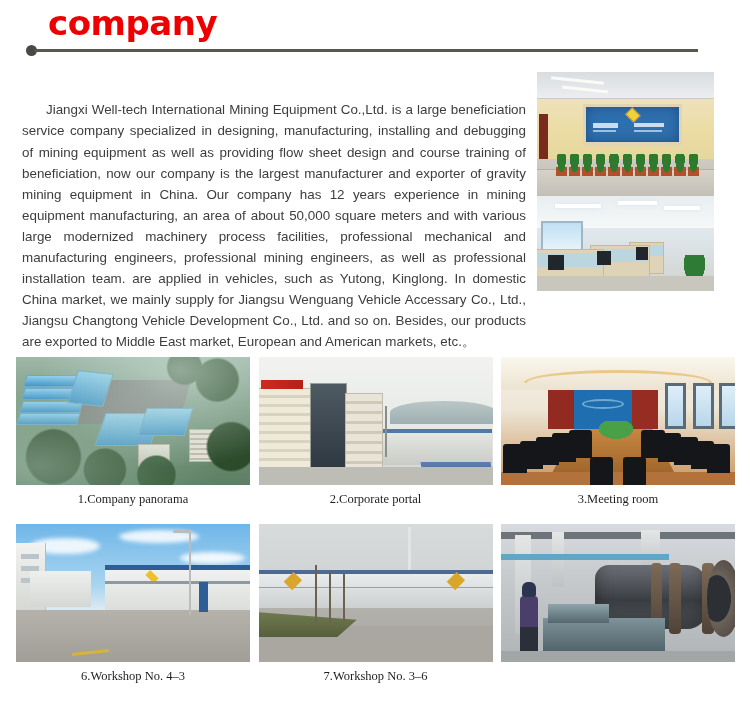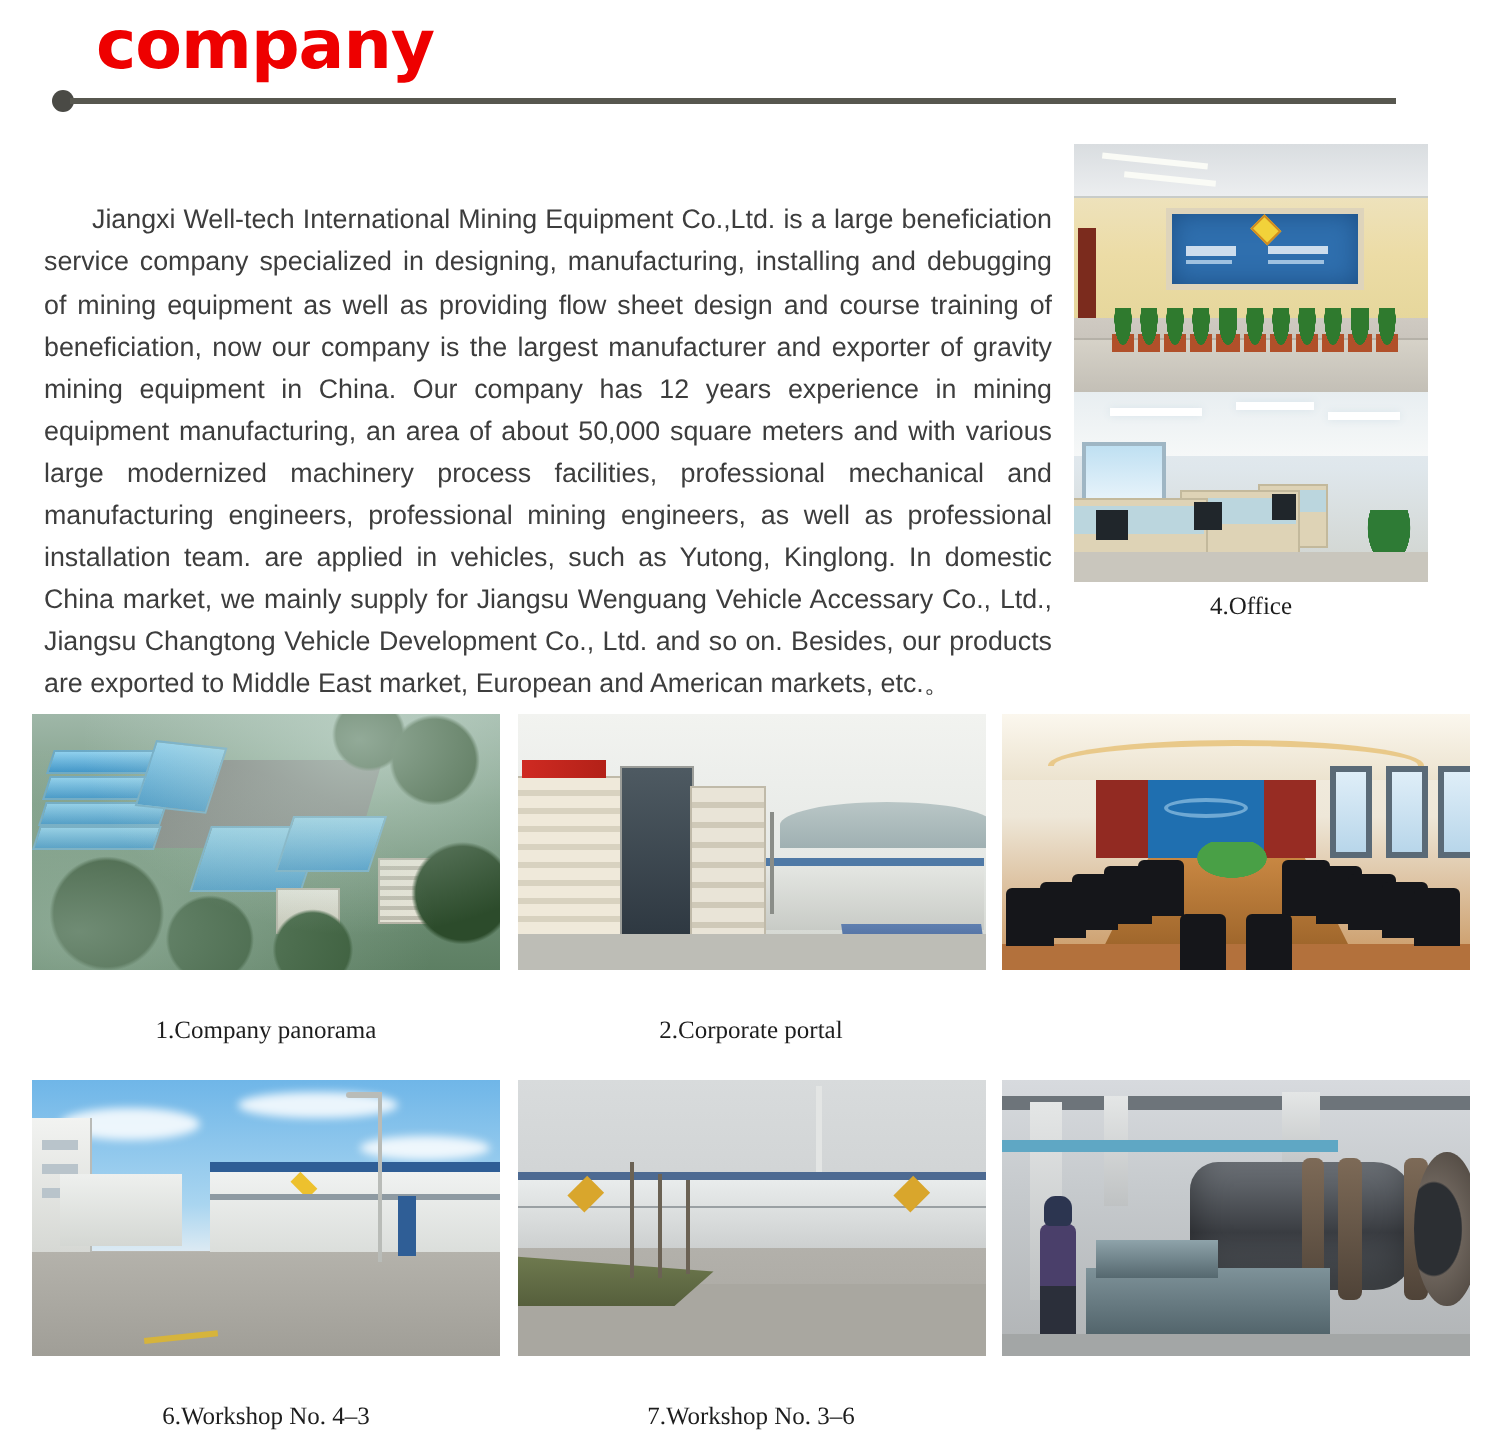--- a/index.html
+++ b/index.html
@@ -77,21 +77,21 @@
   .fig-office { margin-top: 5px; }
   .fig-office .photo { height: 95px; }
 
   
   .grid { position: absolute; left: 16px; top: 357px; width: 719px; }
   .grid-row { display: flex; justify-content: space-between; }
   .cell { width: 234px; }
   .cell .photo { width: 234px; height: 128px; display: block; overflow: hidden; position: relative; }
   .row2 { margin-top: 17px; }
   .row2 .cell .photo { height: 138px; }
-  .cell .cap { padding-top: 22px; }
+  .cell .cap { padding-top: 6px; }
 
   
   .ph { position: absolute; inset: 0; }
 
   
   .p-logowall { background: linear-gradient(#efe7cf 0%, #ecdca6 45%, #e6d79c 70%, #cfcac2 70%, #bdb8b0 100%); }
   .p-logowall .ceil { position: absolute; left: 0; top: 0; width: 100%; height: 22%;
     background: linear-gradient(#d9dde0, #eceef0); border-bottom: 1px solid #c8ccc9; }
   .p-logowall .ceil-l1, .p-logowall .ceil-l2 { position: absolute; height: 3px; background: #fafbf6; }
   .p-logowall .ceil-l1 { left: 8%; top: 6%; width: 30%; transform: rotate(6deg); }
@@ -344,21 +344,20 @@
           <div class="cub1">
               <div class="glass"></div>
             </div>
           <div class="mon m1"></div>
             <div class="mon m2"></div>
             <div class="mon m3"></div>
           <div class="plant"></div>
           <div class="floor"></div>
         </div>
       </div>
-      <figcaption class="cap">4.Office</figcaption>
     </figure>
 
   </div>
 
   <div class="grid">
 
     <div class="grid-row row1">
 
       <figure class="cell" style="margin:0">
         <div class="photo">
@@ -422,20 +421,21 @@
               <i style="left:60%;top:10%"></i>
                 <i style="left:67%;top:16%"></i>
                 <i style="left:74%;top:22%"></i>
               <i style="left:81%;top:28%"></i>
                 <i style="left:88%;top:34%"></i>
               <i style="left:38%;top:54%"></i>
                 <i style="left:52%;top:54%"></i>
             </div>
           </div>
         </div>
+        <figcaption class="cap">3.Meeting room</figcaption>
       </figure>
 
     </div>
 
     <div class="grid-row row2">
 
       <figure class="cell" style="margin:0">
         <div class="photo">
           <div class="ph p-wk13">
             <div class="cloud c1"></div>

